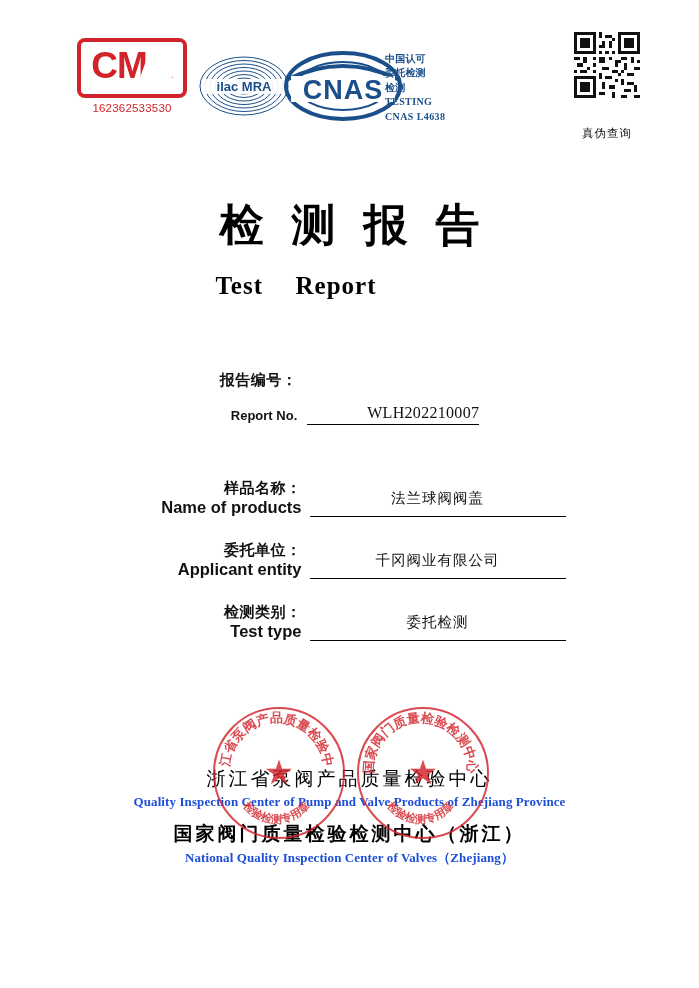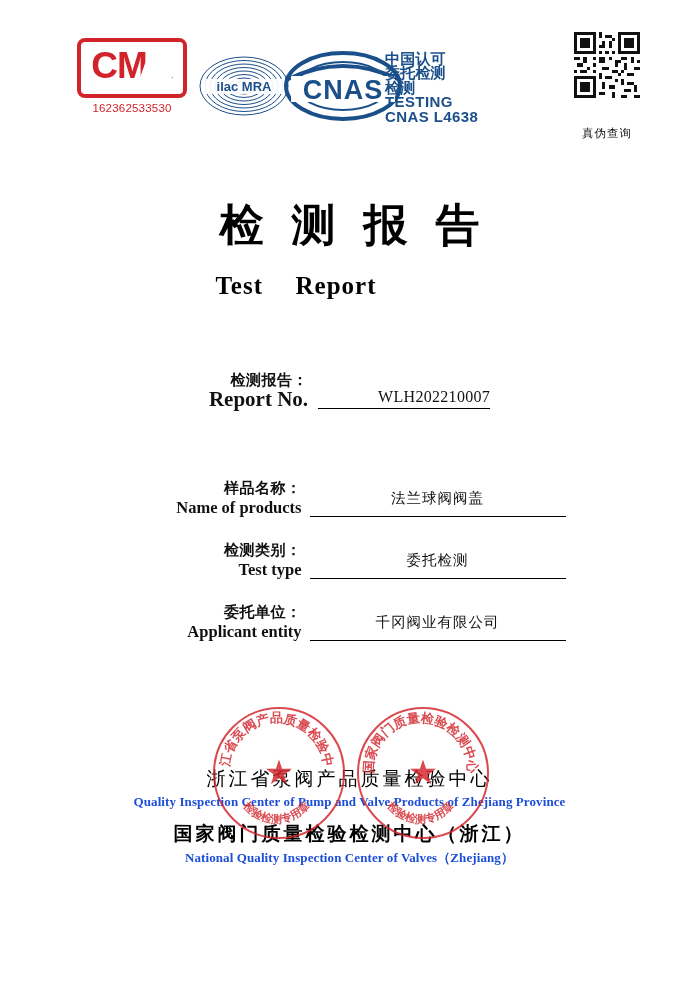--- a/index.html
+++ b/index.html
@@ -88,23 +88,23 @@
     top: 28px;
     width: 120px;
     height: 72px;
   }
   .cnas svg { display: block; }
 
   .cnas-right {
     position: absolute;
     left: 385px;
     top: 30px;
-    font-family: Liberation Sans, sans-serif;
+    font-family: Liberation Serif, serif;
     color: #1b4f8a;
-    font-size: 15px;
+    font-size: 10px;
     line-height: 14.4px;
     font-weight: bold;
     letter-spacing: 0.2px;
   }
   .cnas-right .en {
     letter-spacing: 0.4px;
   }
 
   
   .qr-wrap {
@@ -168,23 +168,24 @@
     font-weight: bold;
     padding-right: 10px;
   }
   .rn-cn {
     font-family: "Liberation Sans", sans-serif;
     font-size: 15px;
     line-height: 20px;
     letter-spacing: 0.5px;
   }
   .rn-en {
-    font-family: Liberation Serif, serif;
-    font-size: 21px;
+    font-family: Liberation Sans, sans-serif;
+    font-size: 13px;
     line-height: 19px;
+    margin-top: 16px;
   }
   .rn-value {
     width: 172px;
     border-bottom: 1px solid #000;
     align-self: flex-end;
     text-align: right;
     font-family: "Liberation Serif", serif;
     font-size: 16px;
     padding-bottom: 2px;
     letter-spacing: 0.3px;
@@ -208,21 +209,21 @@
     padding-right: 8px;
     font-weight: bold;
   }
   .f-cn {
     font-family: "Liberation Sans", sans-serif;
     font-size: 15px;
     line-height: 20px;
     letter-spacing: 0.5px;
   }
   .f-en {
-    font-family: Liberation Serif, serif;
+    font-family: Liberation Sans, sans-serif;
     font-size: 16.5px;
     line-height: 19px;
   }
   .f-value {
     width: 256px;
     border-bottom: 1px solid #000;
     align-self: flex-end;
     text-align: center;
     font-family: "Liberation Sans", sans-serif;
     font-size: 14.5px;
@@ -427,50 +428,50 @@
 
   <div class="title-cn">检测报告</div>
   <div class="title-en">
     <span>Test</span>
     <span class="gap"></span>
     <span>Report</span>
   </div>
 
   <div class="report-no">
     <div class="rn-labels">
-      <div class="rn-cn">检测报告：</div>
+      <div class="rn-cn">报告编号：</div>
       <div class="rn-en">Report No.</div>
     </div>
     <div class="rn-value">WLH202210007</div>
   </div>
 
   <div class="fields">
 
     <div class="field">
       <div class="f-labels">
         <div class="f-cn">样品名称：</div>
         <div class="f-en">Name of products</div>
       </div>
       <div class="f-value">法兰球阀阀盖</div>
     </div>
 
     <div class="field">
       <div class="f-labels">
+        <div class="f-cn">委托单位：</div>
+        <div class="f-en">Applicant entity</div>
+      </div>
+      <div class="f-value">千冈阀业有限公司</div>
+    </div>
+
+    <div class="field">
+      <div class="f-labels">
         <div class="f-cn">检测类别：</div>
         <div class="f-en">Test type</div>
       </div>
       <div class="f-value">委托检测</div>
-    </div>
-
-    <div class="field">
-      <div class="f-labels">
-        <div class="f-cn">委托单位：</div>
-        <div class="f-en">Applicant entity</div>
-      </div>
-      <div class="f-value">千冈阀业有限公司</div>
     </div>
 
   </div>
 
   <div class="footer">
     <div class="org-cn">浙江省泵阀产品质量检验中心</div>
     <div class="org-en">Quality Inspection Center of Pump and Valve Products of Zhejiang Province</div>
     <div class="org-cn2">国家阀门质量检验检测中心（浙江）</div>
     <div class="org-en2">National Quality Inspection Center of Valves（Zhejiang）</div>
   </div>

